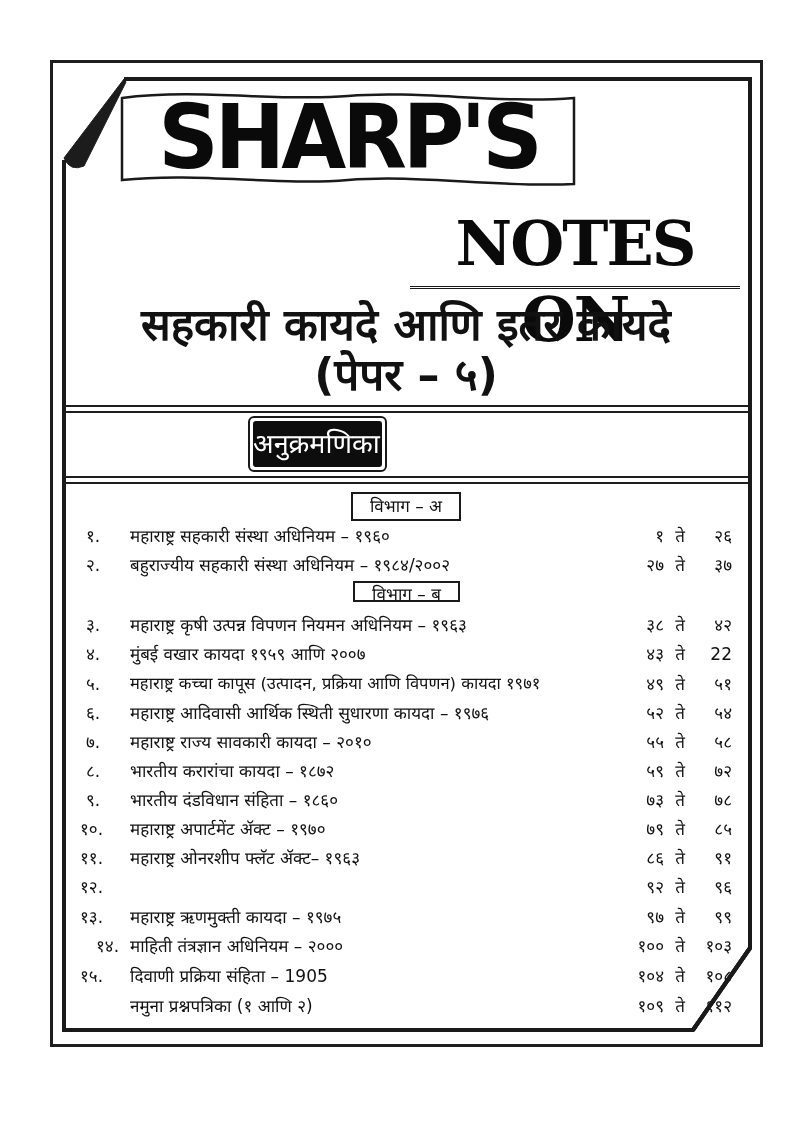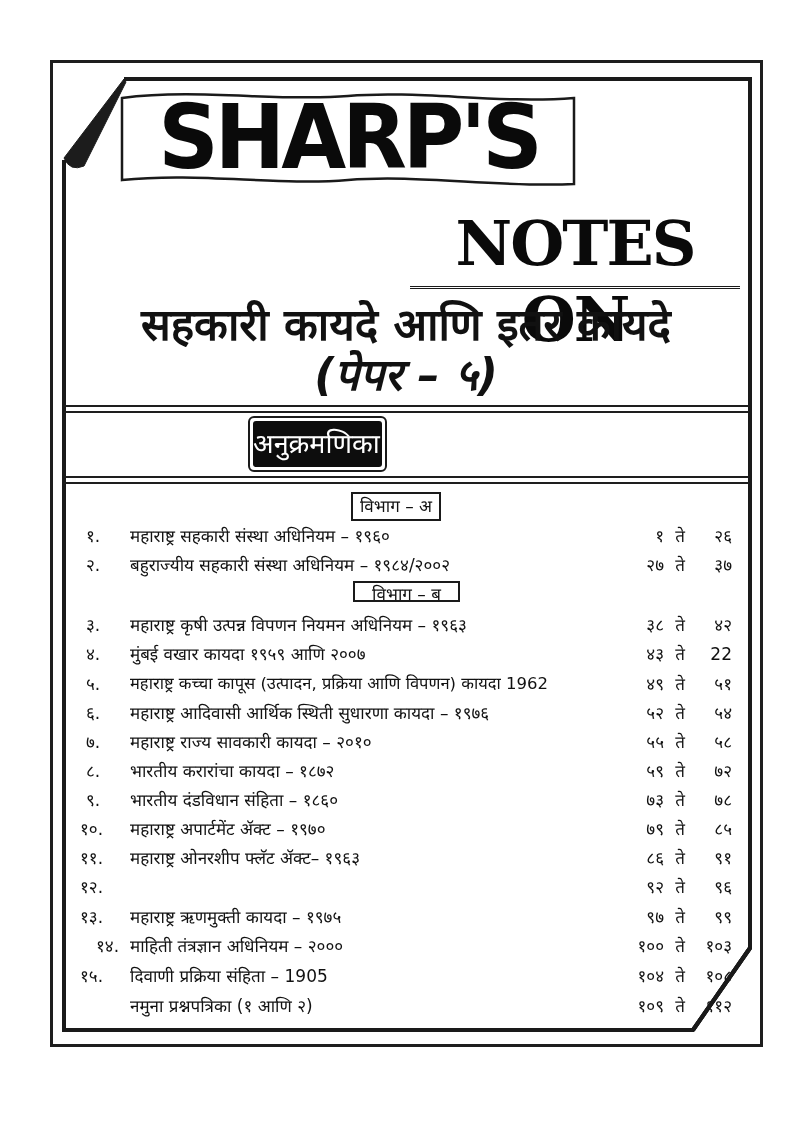--- a/index.html
+++ b/index.html
@@ -25,21 +25,21 @@
   #notes-on { left: 410px; top: 206px; width: 330px; height: 80px;
               font-family: "DejaVu Serif", serif; font-weight: bold;
               font-size: 62px; line-height: 76px; letter-spacing: -2px;
               color: #0a0a0a; text-align: center;
               border-bottom: 3px double #1a1a1a; }
 
   
   #title-line1 { left: 64px; top: 298px; width: 684px; text-align: center;
                  font-size: 44px; line-height: 54px; font-weight: bold; }
   #title-line2 { left: 64px; top: 348px; width: 684px; text-align: center;
-                 font-size: 44px; line-height: 54px; font-weight: bold; font-style: italic; }
+                 font-size: 44px; line-height: 54px; font-weight: bold; }
 
   .double-rule { left: 64px; width: 685px; height: 4px;
                  border-top: 2px solid #1e1e1e; border-bottom: 2px solid #1e1e1e; }
 
   #index-box-outer { left: 248px; top: 416px; width: 139px; height: 56px;
                      border: 2px solid #1a1a1a; border-radius: 6px; box-sizing: border-box;
                      padding: 3px; background: #fff; }
   #index-box { width: 100%; height: 100%; background: #0d0d0d; border-radius: 3px;
                color: #fff; font-size: 27px; line-height: 46px; text-align: left; }
 
@@ -81,21 +81,21 @@
 <div id="title-line2" class="abs">(पेपर – ५)</div>
 
 <div class="abs double-rule" style="top:405px;"></div>
 
 <div id="index-box-outer" class="abs">
   <div id="index-box">अनुक्रमणिका</div>
 </div>
 
 <div class="abs double-rule" style="top:476px;"></div>
 
-<div class="abs section-box" style="left:351px; top:492px; width:90px; height:29px; line-height:25px;">विभाग – अ</div>
+<div class="abs section-box" style="left:351px; top:492px; width:110px; height:29px; line-height:25px;">विभाग – अ</div>
 
 <div class="abs toc-row" style="top:522px;">
   <span class="toc-num">१.</span>
   <span class="toc-title">महाराष्ट्र सहकारी संस्था अधिनियम – १९६०</span>
   <span class="toc-pages">
     <span class="pg-from">१</span>
     <span class="pg-to">ते</span>
     <span class="pg-end">२६</span>
   </span>
 </div>
@@ -124,21 +124,21 @@
   <span class="toc-num">४.</span>
   <span class="toc-title">मुंबई वखार कायदा १९५९ आणि २००७</span>
   <span class="toc-pages">
     <span class="pg-from">४३</span>
     <span class="pg-to">ते</span>
     <span class="pg-end">22</span>
   </span>
 </div>
 <div class="abs toc-row" style="top:670px;">
   <span class="toc-num">५.</span>
-  <span class="toc-title" style="font-size:16.5px;">महाराष्ट्र कच्चा कापूस (उत्पादन, प्रक्रिया आणि विपणन) कायदा 1962</span>
+  <span class="toc-title" style="font-size:16.5px;">महाराष्ट्र कच्चा कापूस (उत्पादन, प्रक्रिया आणि विपणन) कायदा १९७१</span>
   <span class="toc-pages">
     <span class="pg-from">४९</span>
     <span class="pg-to">ते</span>
     <span class="pg-end">५१</span>
   </span>
 </div>
 <div class="abs toc-row" style="top:699px;">
   <span class="toc-num">६.</span>
   <span class="toc-title">महाराष्ट्र आदिवासी आर्थिक स्थिती सुधारणा कायदा – १९७६</span>
   <span class="toc-pages">

